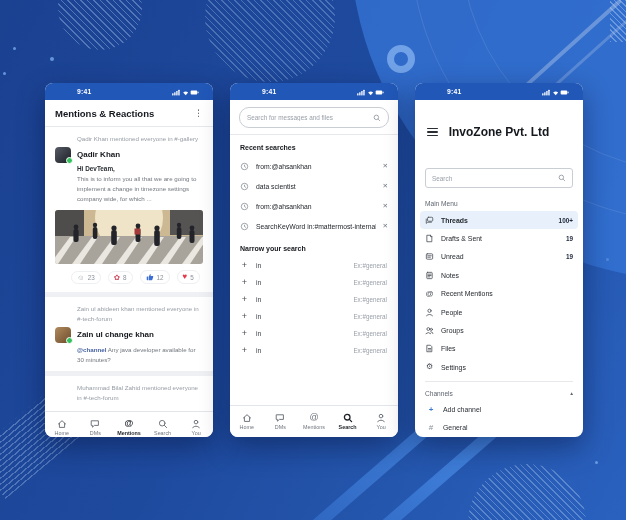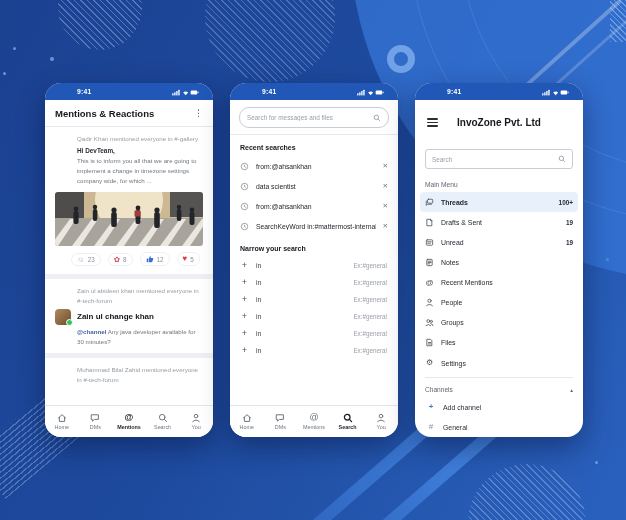--- a/index.html
+++ b/index.html
@@ -28,21 +28,21 @@
   .bar1{left:225px;top:468px;width:300px;}
   .bar2{left:258px;top:500px;width:300px;}
   .dot{border-radius:50%;background:rgba(120,170,235,.8);}
   .dot1{left:13px;top:47px;width:3px;height:3px;}
   .dot2{left:50px;top:57px;width:4px;height:4px;}
   .dot3{left:3px;top:72px;width:3px;height:3px;}
   .dot4{left:595px;top:461px;width:3px;height:3px;}
   .dot5{left:606px;top:258px;width:3px;height:3px;opacity:.6;}
 
   
-  .phone{position:absolute;top:83px;width:168px;height:354px;background:#fff;border-radius:16px;
+  .phone{position:absolute;top:83px;width:168px;height:354px;background:#fff;border-radius:8px;
     box-shadow:0 10px 28px rgba(6,18,58,.45);overflow:hidden;display:flex;flex-direction:column;font-size:7px;color:#1f232a;}
   #phone1{left:45px;} #phone2{left:230px;} #phone3{left:415px;}
 
   .statusbar{height:17px;background:#2157b7;color:#fff;display:flex;align-items:center;flex:0 0 auto;}
   .sb-time{font-size:6.8px;font-weight:bold;margin-left:32px;letter-spacing:.2px;}
   .sb-icons{margin-left:auto;margin-right:14px;width:27px;height:8px;}
 
   .divider{height:1px;background:#e6e8eb;flex:0 0 auto;}
   .thick-divider{height:5px;background:#eef0f3;flex:0 0 auto;}
 
@@ -92,21 +92,21 @@
   .xbtn{font-size:6.5px;color:#6f7680;}
   .nrow{display:flex;align-items:center;height:17px;padding:0 11px;gap:8px;}
   .plus{font-size:9px;color:#4a5057;line-height:1;width:7px;text-align:center;}
   .nrow-label{font-size:6.8px;color:#3a3f46;flex:1;}
   .nrow-hint{font-size:6.3px;color:#9aa0a8;}
 
   
   .s3-header{display:flex;align-items:center;padding:9px 10px 6px;position:relative;}
   .burger{display:flex;flex-direction:column;gap:2px;position:absolute;left:12px;}
   .burger i{display:block;width:11px;height:1.6px;background:#2a2e33;border-radius:1px;}
-  .s3-title{font-size:10px;font-weight:bold;color:#15181d;margin:8px auto;}
+  .s3-title{font-size:12px;font-weight:bold;color:#15181d;margin:16px auto;}
   .s3-search{margin:7px 10px 4px;border:1px solid #c9cdd4;border-radius:3px;height:18px;display:flex;align-items:center;padding:0 6px;flex:0 0 auto;}
   .s3-search input{border:none;outline:none;flex:1;font-size:6.4px;font-family:"Liberation Sans",sans-serif;color:#333;background:transparent;padding:0;}
   .s3-search input::placeholder{color:#9aa0a8;}
   .s3-section{font-size:6.6px;color:#5f6670;margin:8px 10px 4px;display:flex;align-items:center;}
   .caret{margin-left:auto;font-size:5.5px;color:#5f6670;}
   .mrow{display:flex;align-items:center;height:20.2px;padding:0 10px;gap:7px;}
   .mrow .ico{width:9px;height:9px;stroke:#4c5158;fill:none;stroke-width:0.9;flex:0 0 auto;stroke-linecap:round;stroke-linejoin:round;}
   .mrow .tico{width:9px;text-align:center;font-size:8px;color:#4c5158;line-height:1;flex:0 0 auto;}
   .mrow-label{font-size:6.9px;color:#24282e;flex:1;}
   .mrow-badge{font-size:6.4px;color:#222b3d;font-weight:bold;}
@@ -212,20 +212,26 @@
       </svg>
   </div>
   <div class="s1-header">
     <span class="s1-title">Mentions &amp; Reactions</span>
     <span class="kebab">⋮</span>
   </div>
   <div class="divider"></div>
 
   <div class="notif">
     <div class="meta">Qadir Khan mentioned everyone in #-gallery</div>
+    <div class="name-row">
+      <div class="avatar av1">
+          <span class="presence"></span>
+        </div>
+      <span class="uname">Qadir Khan</span>
+    </div>
     <div class="greeting">Hi DevTeam,</div>
     <div class="body-txt">This is to inform you all that we are going to implement a change in timezone settings company wide, for which ...</div>
     <div class="photo-wrap">
       <svg viewBox="0 0 150 54" preserveAspectRatio="xMidYMid slice">
         <rect width="150" height="30" fill="#cdb894"></rect>
         <circle cx="75" cy="8" r="34" fill="#f3e9cd" opacity="0.9"></circle>
         <rect x="0" y="0" width="30" height="27" fill="#3c3d42" opacity="0.88"></rect>
         <rect x="116" y="0" width="34" height="25" fill="#46444a" opacity="0.88"></rect>
         <rect x="0" y="26" width="150" height="28" fill="#a8a39b"></rect>
         <g fill="#e9e7e0">

